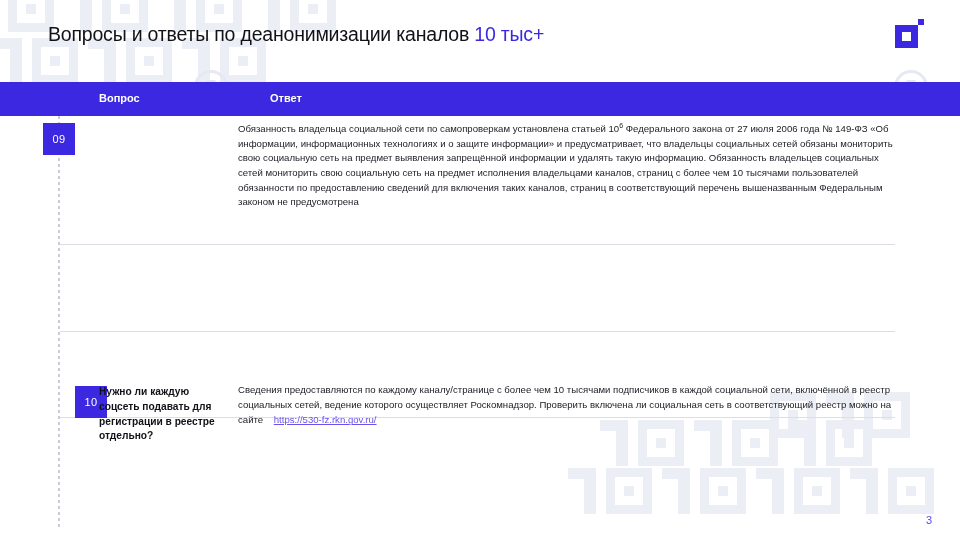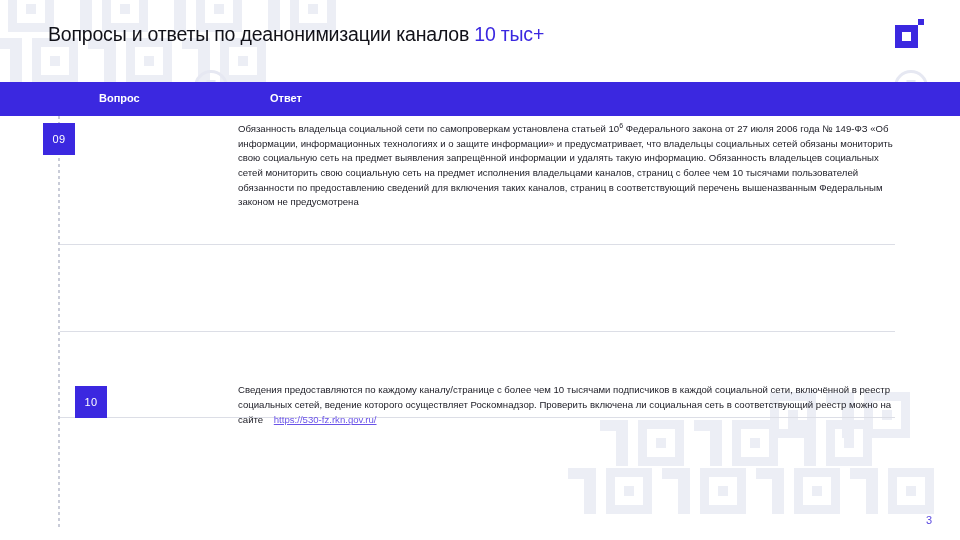--- a/index.html
+++ b/index.html
@@ -314,20 +314,21 @@
     <div class="sep-abs" id="sep3"></div>
   </div>
 
   <div class="row first" id="row0">
     <div class="badge">09</div>
     <div class="a-cell"><span>Обязанность владельца социальной сети по самопроверкам установлена статьей 10</span><sup>6</sup><span> Федерального закона от 27 июля 2006 года № 149-ФЗ «Об информации, информационных технологиях и о защите информации» и предусматривает, что владельцы социальных сетей обязаны мониторить свою социальную сеть на предмет выявления запрещённой информации и удалять такую информацию. Обязанность владельцев социальных сетей мониторить свою социальную сеть на предмет исполнения владельцами каналов, страниц с более чем 10 тысячами пользователей обязанности по предоставлению сведений для включения таких каналов, страниц в соответствующий перечень вышеназванным Федеральным законом не предусмотрена</span><a class="lnk" href="#"></a></div>
   </div>
 
   <div class="row" id="row1">
     <div class="badge">10</div>
+    <div class="q-cell">Нужно ли каждую соцсеть подавать для регистрации в реестре отдельно?</div>
     <div class="a-cell"><span>Сведения предоставляются по каждому каналу/странице с более чем 10 тысячами подписчиков в каждой социальной сети, включённой в реестр социальных сетей, ведение которого осуществляет Роскомнадзор. Проверить включена ли социальная сеть в соответствующий реестр можно на сайте </span><sup></sup><span></span><a class="lnk" href="#">https://530-fz.rkn.gov.ru/</a></div>
   </div>
 
   <div class="row" id="row2">
     
     
     
   </div>
 
   <div class="row" id="row3">

